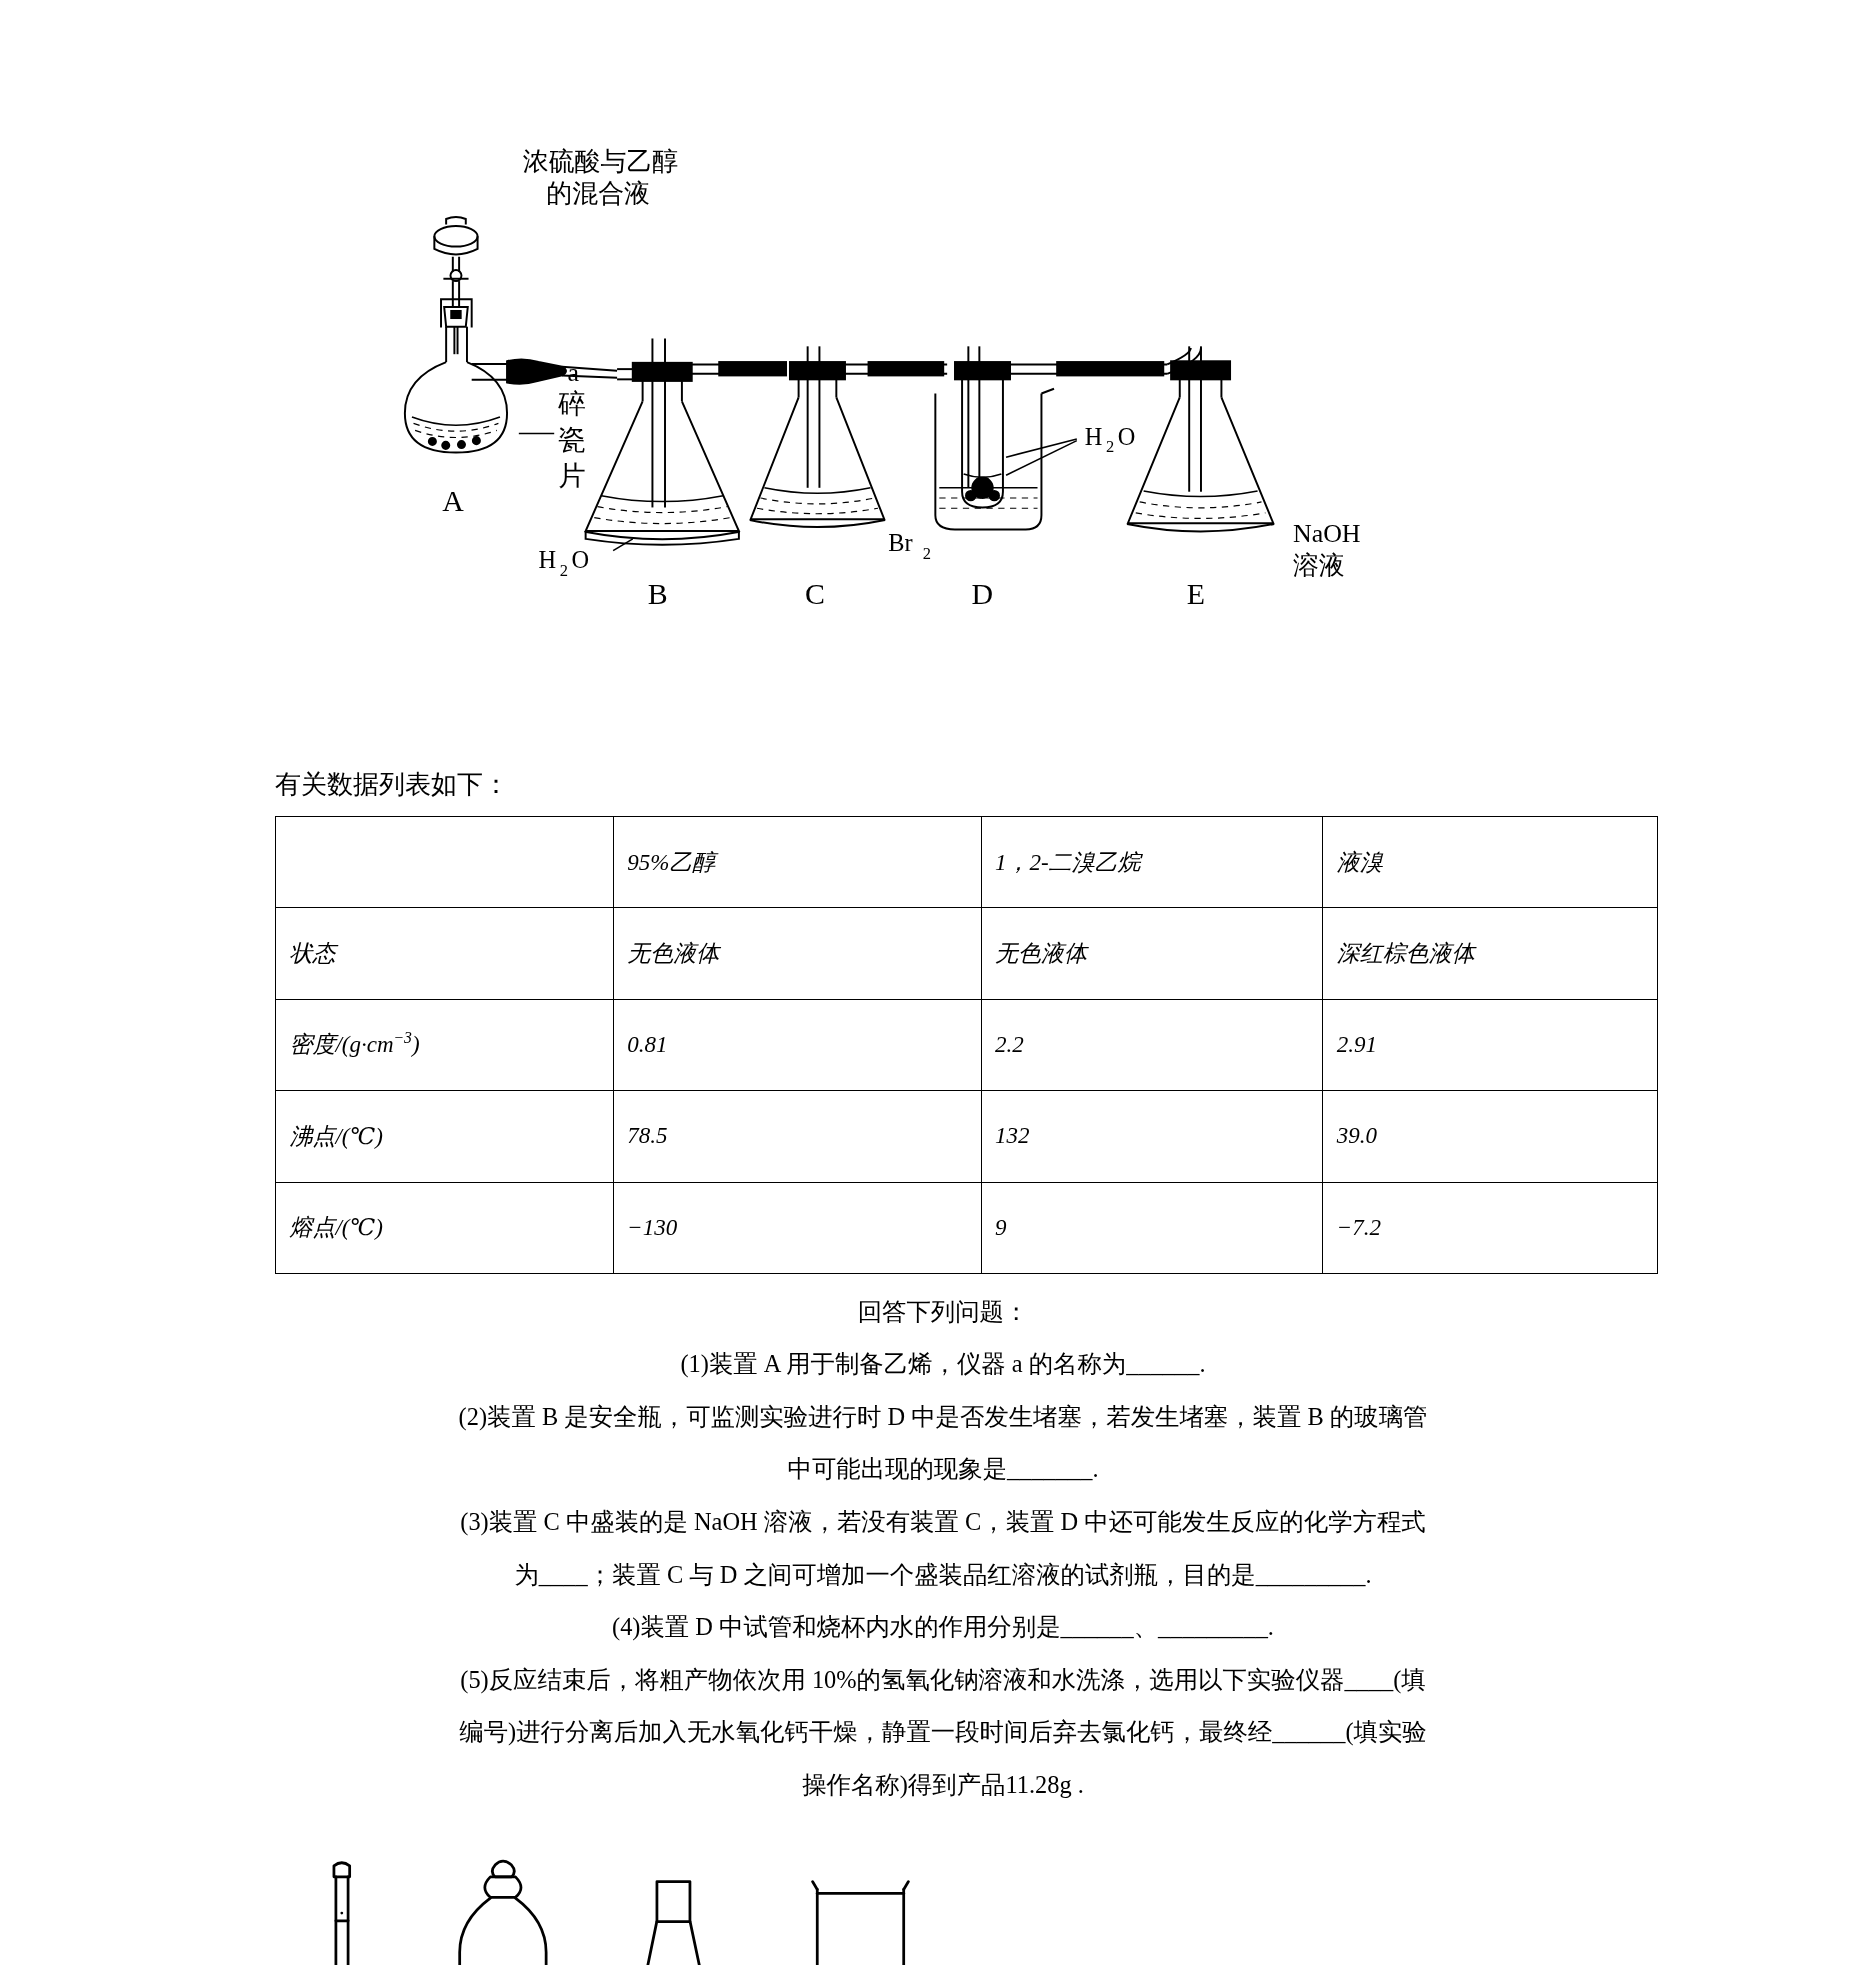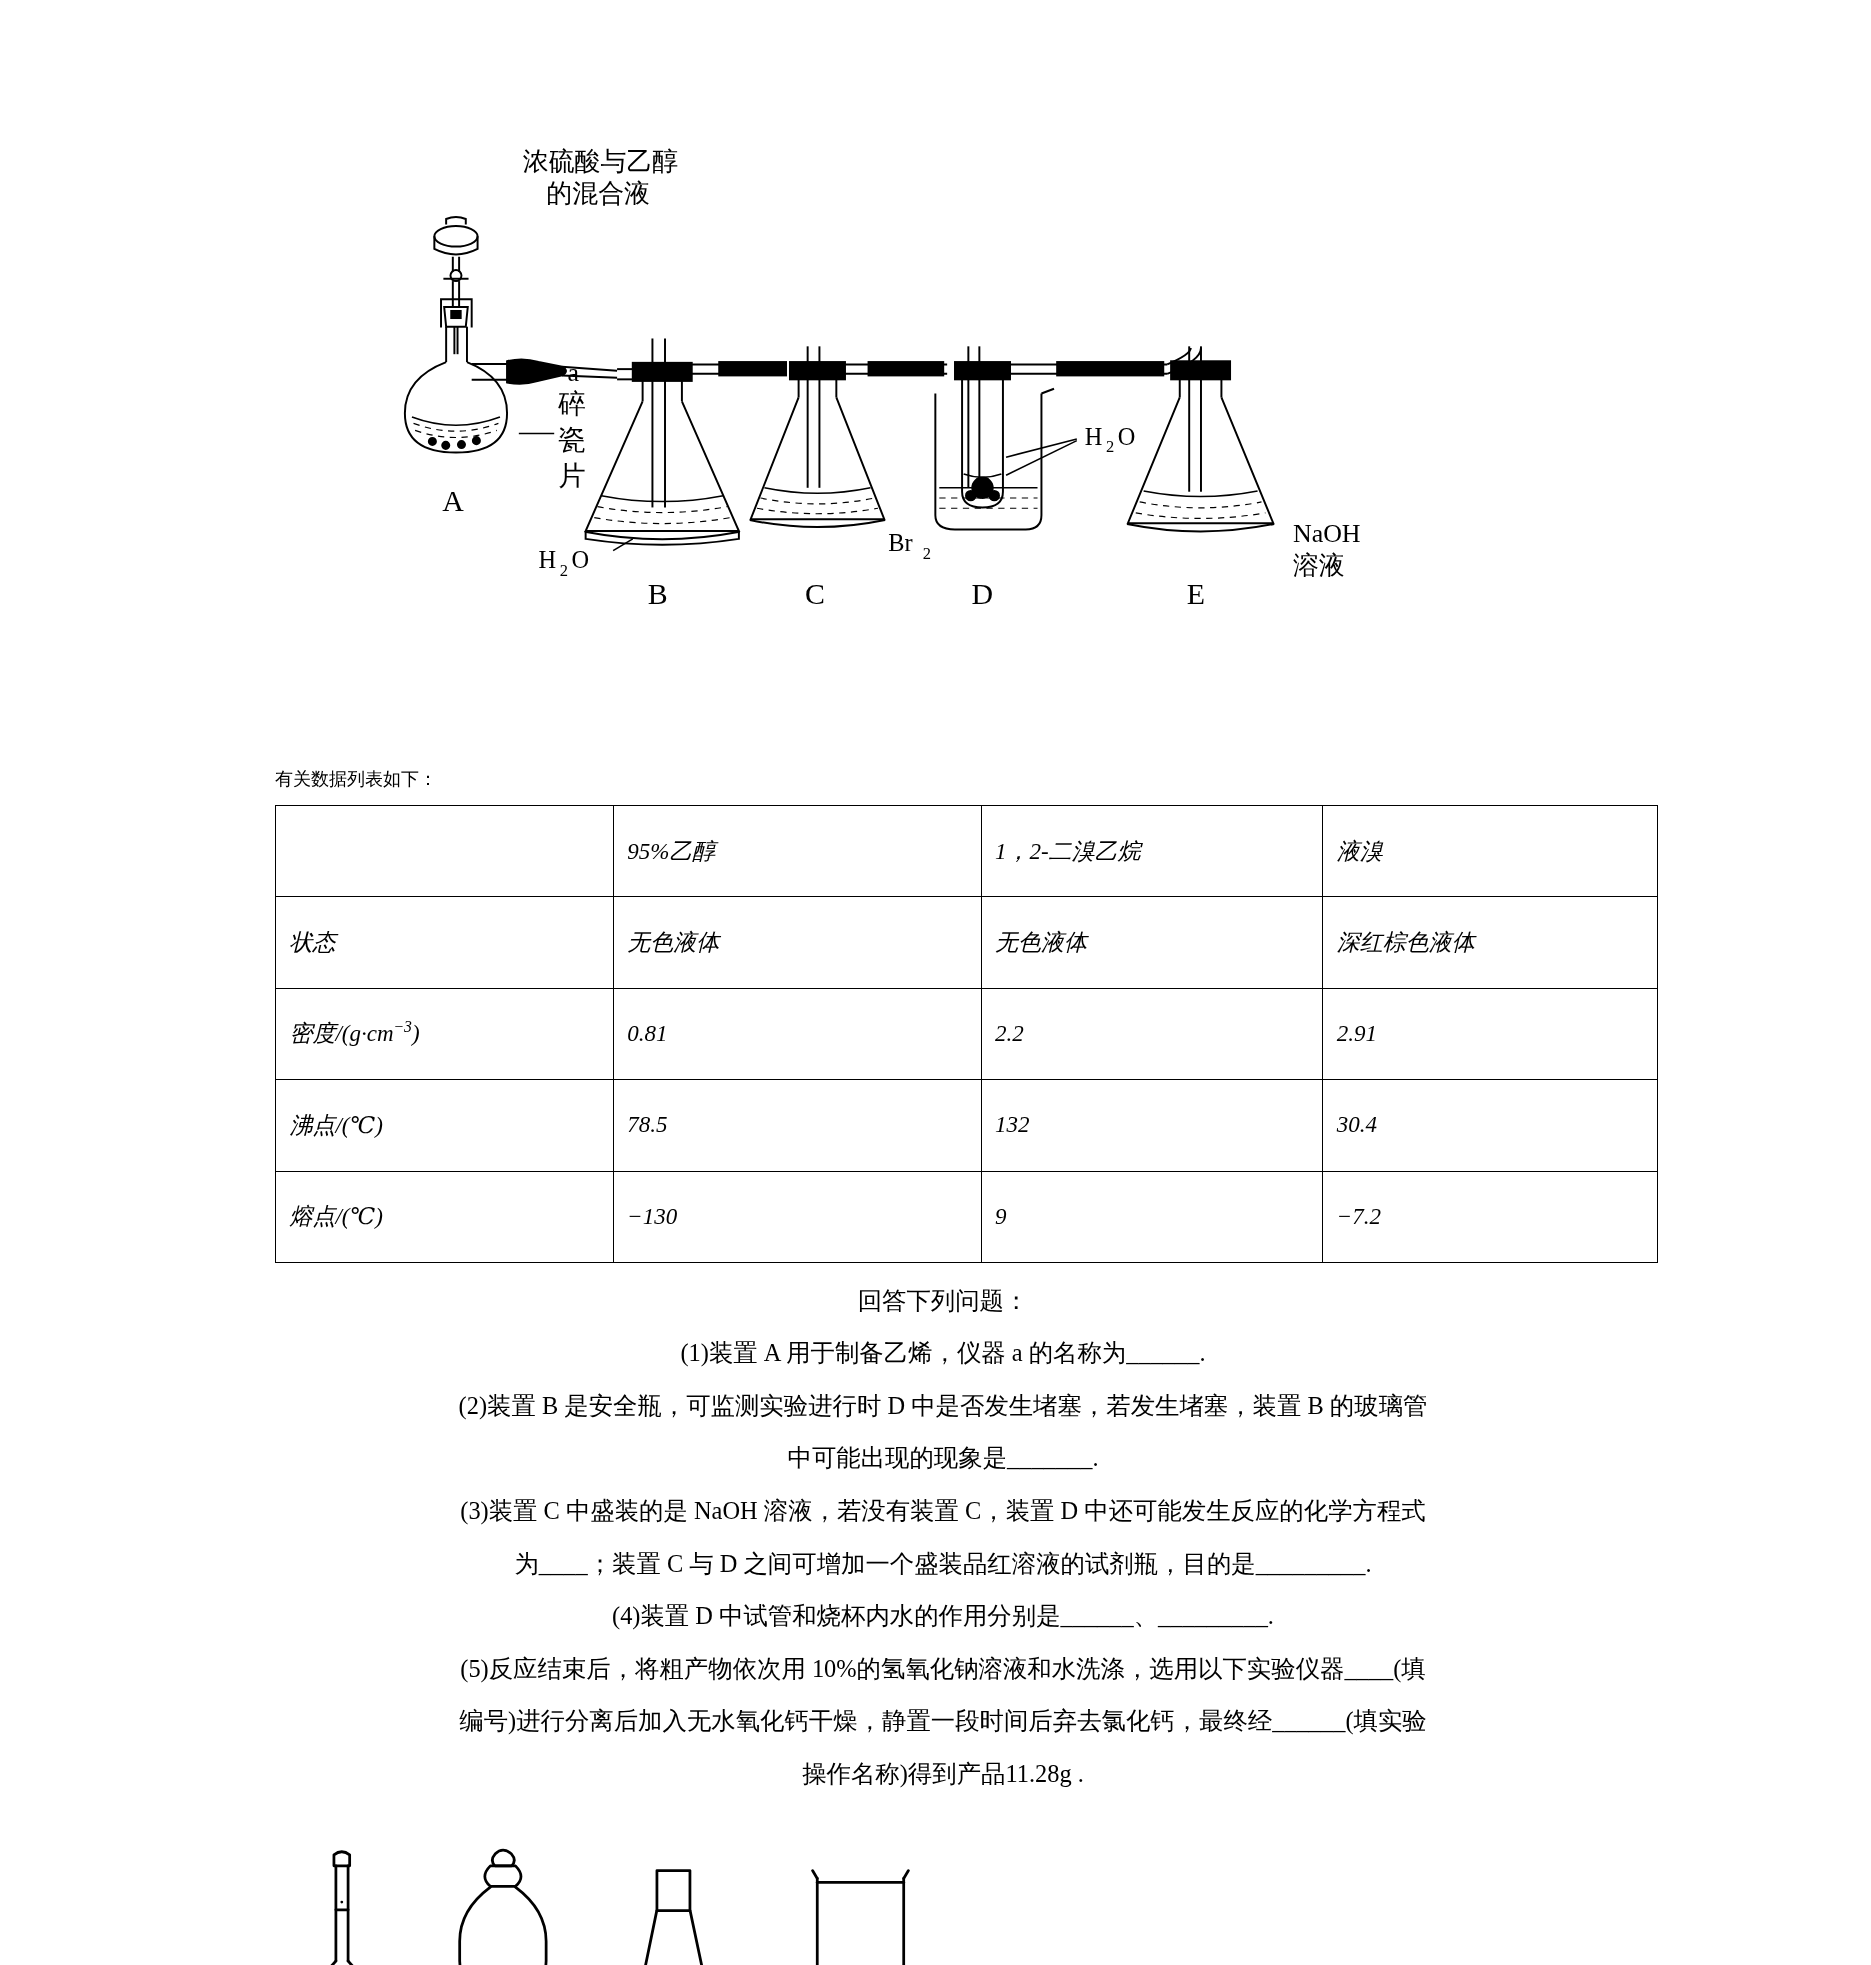--- a/index.html
+++ b/index.html
@@ -32,21 +32,21 @@
     width: 1336px;
     height: 613px;
     margin: 12px;
   }
   .diagram-wrap svg {
     position: absolute;
     left: 0;
     top: 0;
   }
   .caption-line {
-    font-size: 18px;
+    font-size: 26px;
     margin: 11.8px 0 14px 0;
   }
 
   
   table.data-table {
     border-collapse: collapse;
     width: 1271px;
     margin: 3.9px 0 15.7px 0;
     table-layout: fixed;
     font-style: italic;
@@ -272,21 +272,21 @@
         <tr>
           <td class="c0">密度/(g·cm<sup class="sm">−3</sup>)</td>
           <td class="c1">0.81</td>
           <td class="c2">2.2</td>
           <td class="c3">2.91</td>
         </tr>
         <tr>
           <td class="c0">沸点/(℃)</td>
           <td class="c1">78.5</td>
           <td class="c2">132</td>
-          <td class="c3">30.4</td>
+          <td class="c3">39.0</td>
         </tr>
         <tr>
           <td class="c0">熔点/(℃)</td>
           <td class="c1">−130</td>
           <td class="c2">9</td>
           <td class="c3">−7.2</td>
         </tr>
       </tbody>
     </table>
 

